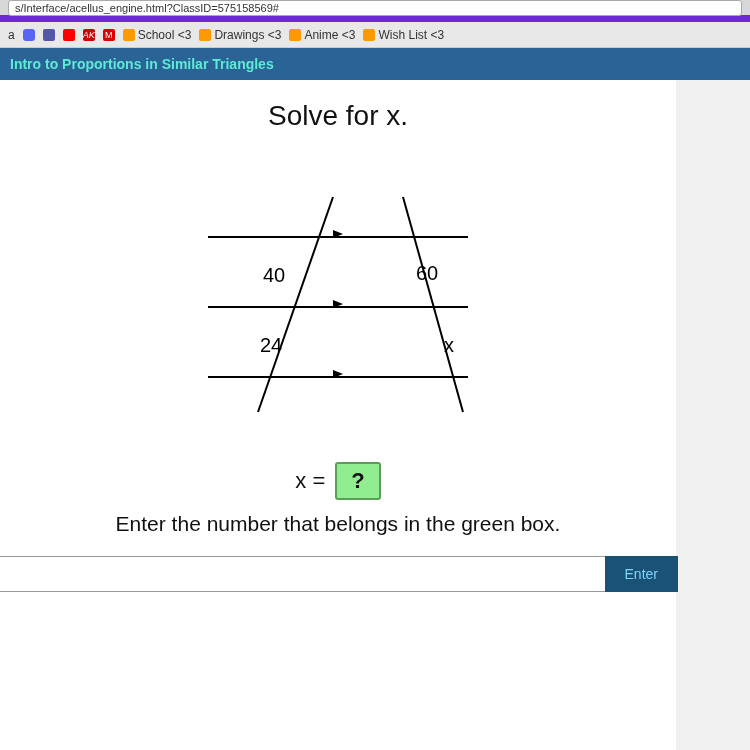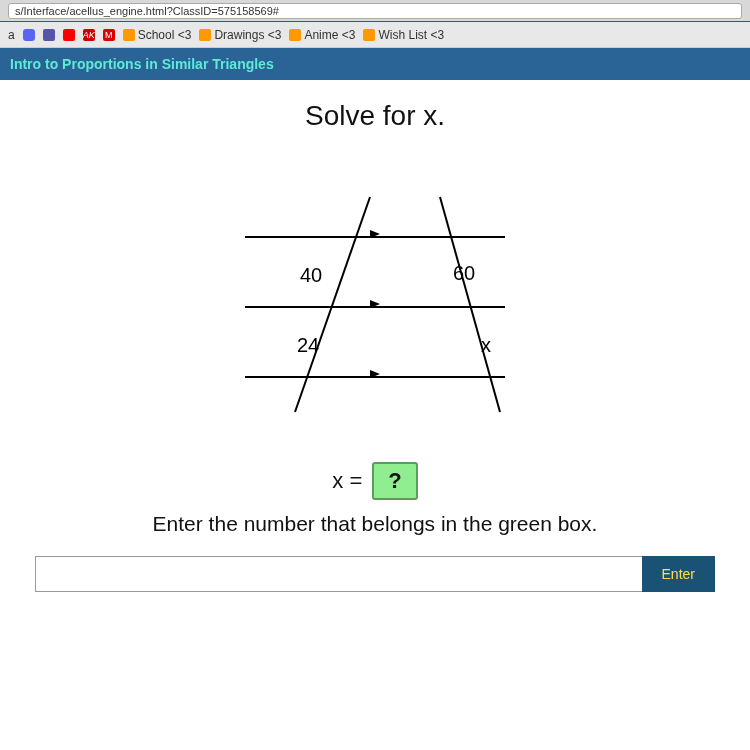--- a/index.html
+++ b/index.html
@@ -10,21 +10,21 @@
       background: #f0f0f0;
       overflow: hidden;
     }
 
     
     .browser-bar {
       background: #d8d8d8;
       padding: 4px 8px;
       font-size: 12px;
       color: #333;
-      border-bottom: 1px solid #6d28d9;
+      border-bottom: 7px solid #6d28d9;
       height: 22px;
       display: flex;
       align-items: center;
     }
 
     .address-bar {
       background: white;
       border: 1px solid #aaa;
       border-radius: 3px;
       padding: 1px 6px;
@@ -70,21 +70,21 @@
       font-size: 14px;
       font-weight: bold;
       height: 32px;
       display: flex;
       align-items: center;
     }
 
     
     .content {
       background: white;
-      width: 750px;
+      width: 676px;
       height: calc(750px - 22px - 26px - 32px);
       display: flex;
       flex-direction: column;
       align-items: center;
       padding: 20px 20px 10px 20px;
       position: relative;
     }
 
     .solve-title {
       font-size: 28px;
@@ -143,21 +143,21 @@
       height: 36px;
       border: 1px solid #999;
       border-right: none;
       padding: 0 8px;
       font-size: 15px;
       outline: none;
     }
 
     .enter-button {
       background: #1a5276;
-      color: #fde047;
+      color: #7dd3fc;
       border: none;
       padding: 0 20px;
       height: 36px;
       font-size: 14px;
       cursor: pointer;
       white-space: nowrap;
     }
   </style>
 </head>
 <body>

